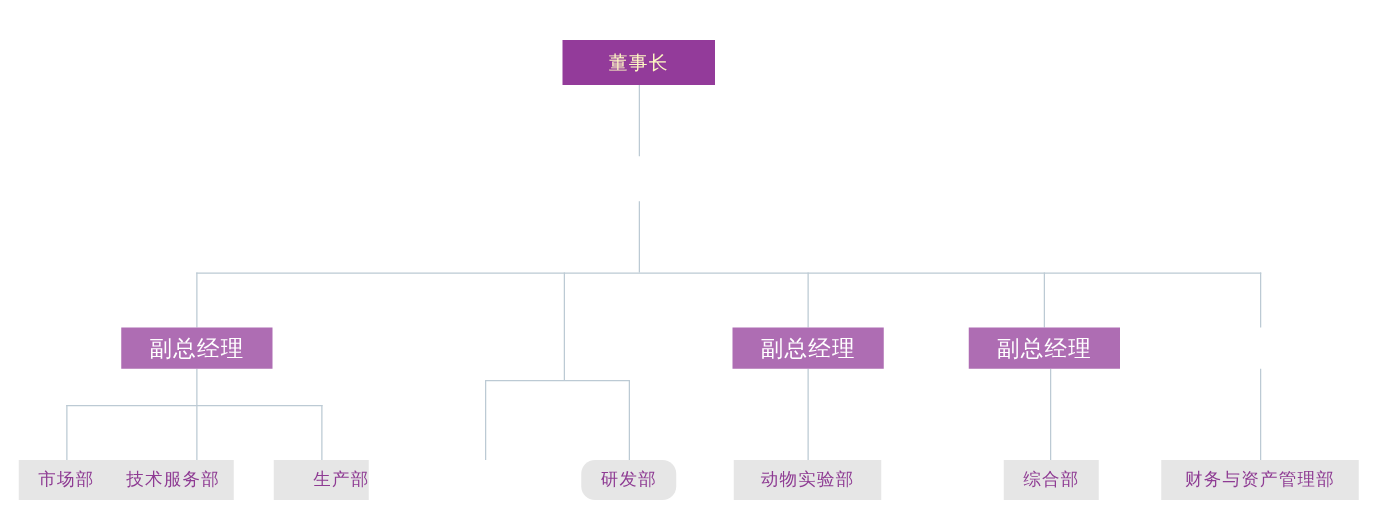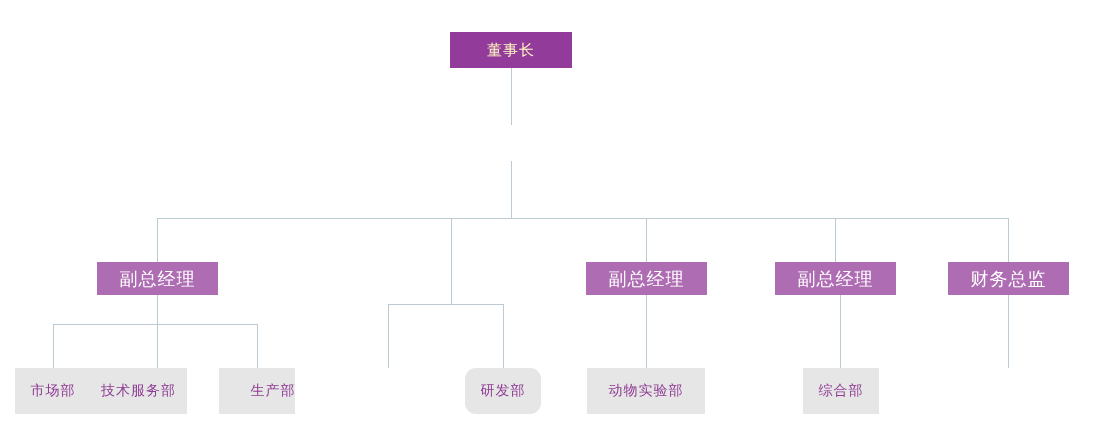--- a/index.html
+++ b/index.html
@@ -44,21 +44,21 @@
     background: #AE6DB3;
     color: #ffffff;
     font-size: 18px;
     height: 33px;
   }
 
   .node.level-4 {
     background: #E6E6E6;
     color: #8E3B93;
     font-size: 14px;
-    height: 46px;
+    height: 32px;
   }
 
   
   .conn {
     position: absolute;
     background: #BCCAD4;
     z-index: 1;
   }
   .conn.v { width: 1px; }
   .conn.h { height: 1px; }
@@ -102,29 +102,29 @@
 
   <div class="node level-1" style="left:450px; top:32px; width:122px;">董事长</div>
 
 
   <div class="node level-3" style="left:97px; top:262px; width:121px;">副总经理</div>
 
   <div class="node level-3" style="left:586px; top:262px; width:121px;">副总经理</div>
 
   <div class="node level-3" style="left:775px; top:262px; width:121px;">副总经理</div>
 
-  <div class="node level-3" style="left:948px; top:262px; width:121px;">财务总监</div>
 
   <div class="node level-4" style="left:15px; top:368px; width:76px;">市场部</div>
 
   <div class="node level-4" style="left:90px; top:368px; width:97px;">技术服务部</div>
 
   <div class="node level-4" style="left:219px; top:368px; width:76px;padding-left:32px;">生产部</div>
 
 
   <div class="node level-4" style="left:465px; top:368px; width:76px;border-radius:11px;">研发部</div>
 
   <div class="node level-4" style="left:587px; top:368px; width:118px;">动物实验部</div>
 
   <div class="node level-4" style="left:803px; top:368px; width:76px;">综合部</div>
 
+  <div class="node level-4" style="left:929px; top:368px; width:158px;">财务与资产管理部</div>
 
 </div>
 
 </body></html>

